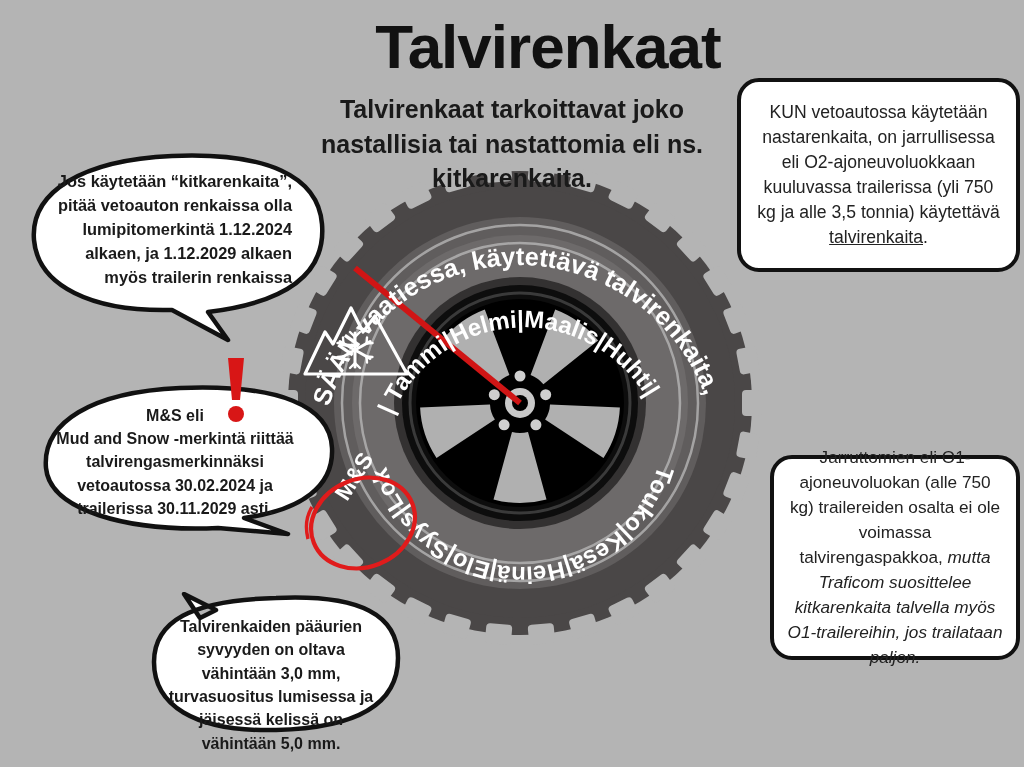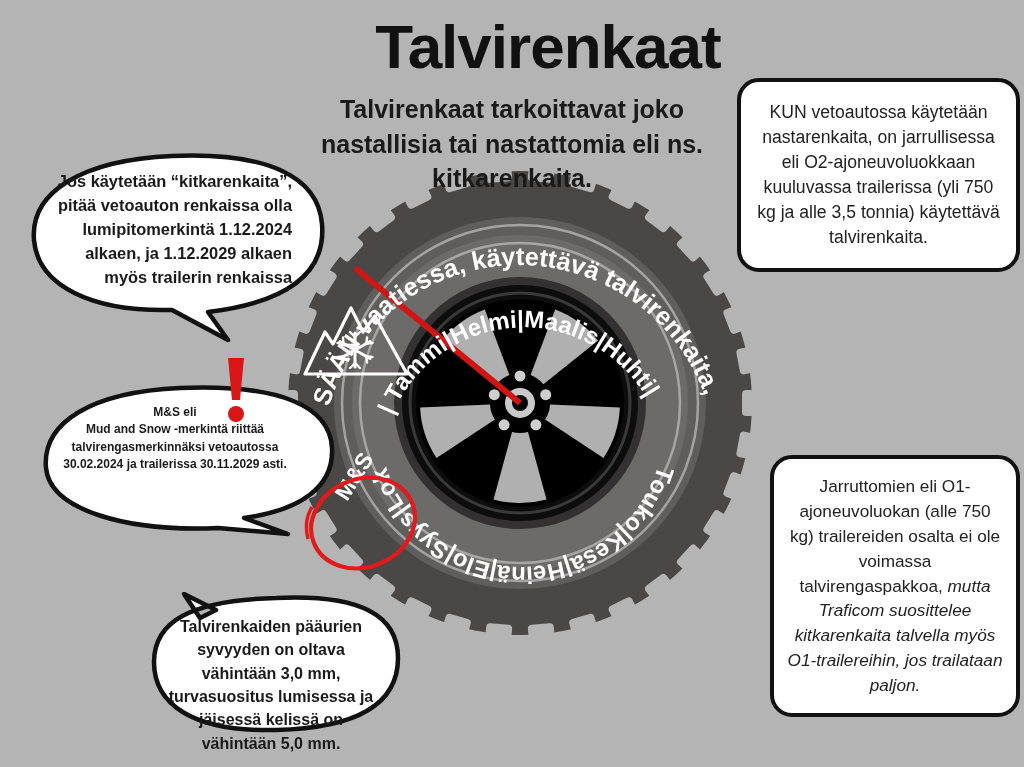--- a/index.html
+++ b/index.html
@@ -32,30 +32,30 @@
     font-size:17.5px;color:#2a2a2a;line-height:1.45;
   }
 
   
   .rbox{
     background:#fff;border:4px solid #111;border-radius:22px;
     box-sizing:border-box;display:flex;align-items:center;justify-content:center;
     text-align:center;color:#222;
   }
   #box-tr{ left:737px;top:78px;width:283px;height:194px;font-size:17.6px;line-height:1.42;padding:6px 14px;}
-  #box-br{ left:770px;top:455px;width:250px;height:262px;font-size:17.2px;line-height:1.45;padding:22px 12px;justify-content:flex-end;}
+  #box-br{ left:770px;top:455px;width:250px;height:205px;font-size:17.2px;line-height:1.45;padding:22px 12px;justify-content:flex-end;}
   .it{font-style:italic;}
-  .ul{margin-top:39px;}
+  .ul{text-decoration:underline;margin-top:39px;}
 
   
   .bubble-text{
     position:absolute;text-align:center;color:#1a1a1a;font-weight:bold;
   }
   #txt-tl{left:42px;top:170px;width:250px;font-size:16.4px;line-height:1.46;text-align:right;}
-  #txt-ml{left:50px;top:404px;width:250px;font-size:12px;line-height:1.45;font-weight:bold;}
+  #txt-ml{left:50px;top:404px;width:250px;font-size:16px;line-height:1.45;font-weight:bold;}
   #txt-bl{left:160px;top:615px;width:222px;font-size:16px;line-height:1.46;font-weight:bold;}
 
   
   #excl{left:219px;top:358px;width:34px;height:66px;}
 
   svg{display:block;}
   .noevt{pointer-events:none;}
 </style>
 </head>
 <body>

